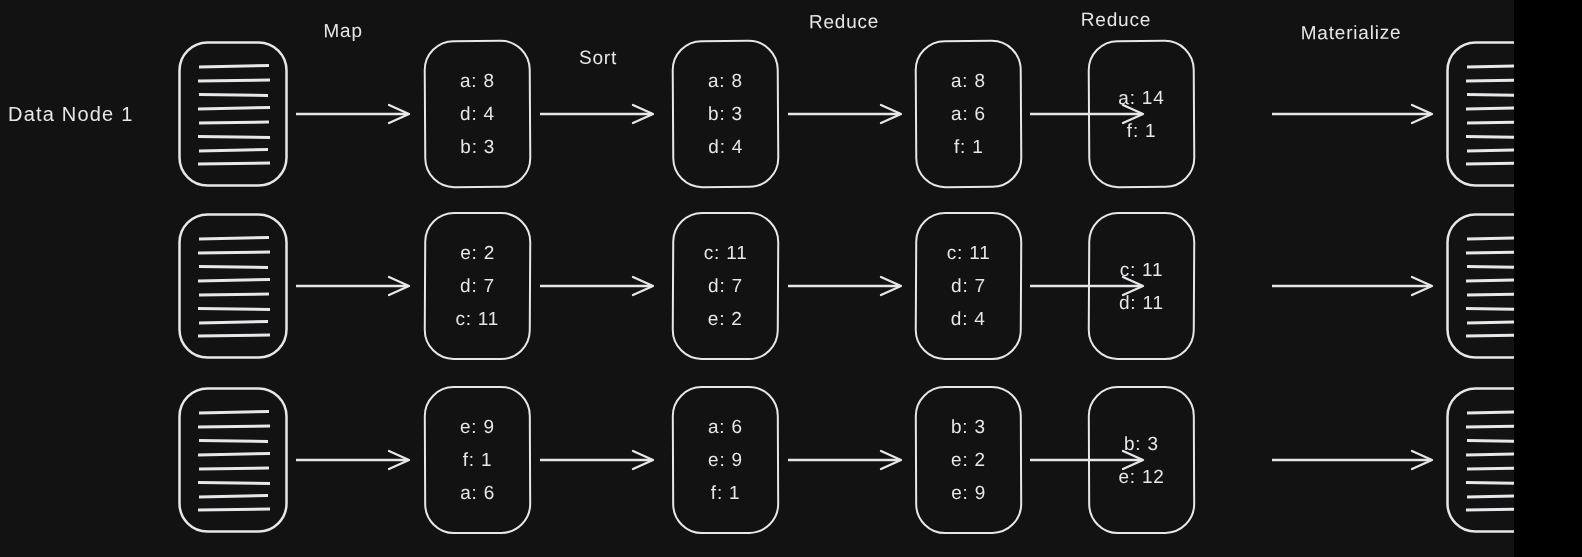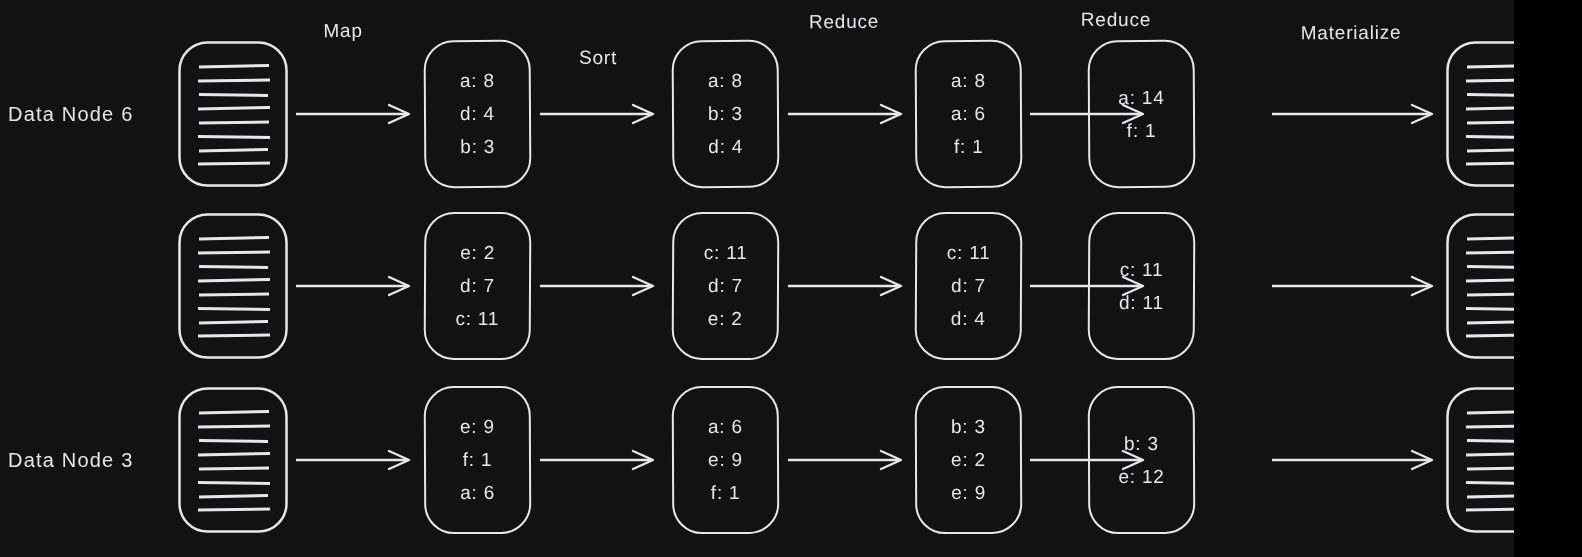--- a/index.html
+++ b/index.html
@@ -111,21 +111,21 @@
 
 <div class="canvas">
 
   <span class="stage-label s0">Map</span>
   <span class="stage-label s1">Sort</span>
   <span class="stage-label s2">Reduce</span>
   <span class="stage-label s3">Reduce</span>
   <span class="stage-label s4">Materialize</span>
 
   <div class="row row-1">
-    <div class="row-label">Data Node 6</div>
+    <div class="row-label">Data Node 1</div>
     <svg class="col-doc1" width="110" height="146">
         <use href="#doc-glyph"></use>
       </svg>
     <svg class="col-a1" width="118" height="26">
         <use href="#arrow-short"></use>
       </svg>
     <div class="kv-box col-map">
       <span class="kv-line">a: 8</span>
       <span class="kv-line">d: 4</span>
       <span class="kv-line">b: 3</span>
@@ -198,21 +198,20 @@
     </div>
     <svg class="col-a5" width="165" height="26">
         <use href="#arrow-long"></use>
       </svg>
     <svg class="col-doc2" width="110" height="146">
         <use href="#doc-glyph"></use>
       </svg>
   </div>
 
   <div class="row row-3">
-    <div class="row-label">Data Node 3</div>
     <svg class="col-doc1" width="110" height="146">
         <use href="#doc-glyph"></use>
       </svg>
     <svg class="col-a1" width="118" height="26">
         <use href="#arrow-short"></use>
       </svg>
     <div class="kv-box col-map">
       <span class="kv-line">e: 9</span>
       <span class="kv-line">f: 1</span>
       <span class="kv-line">a: 6</span>

